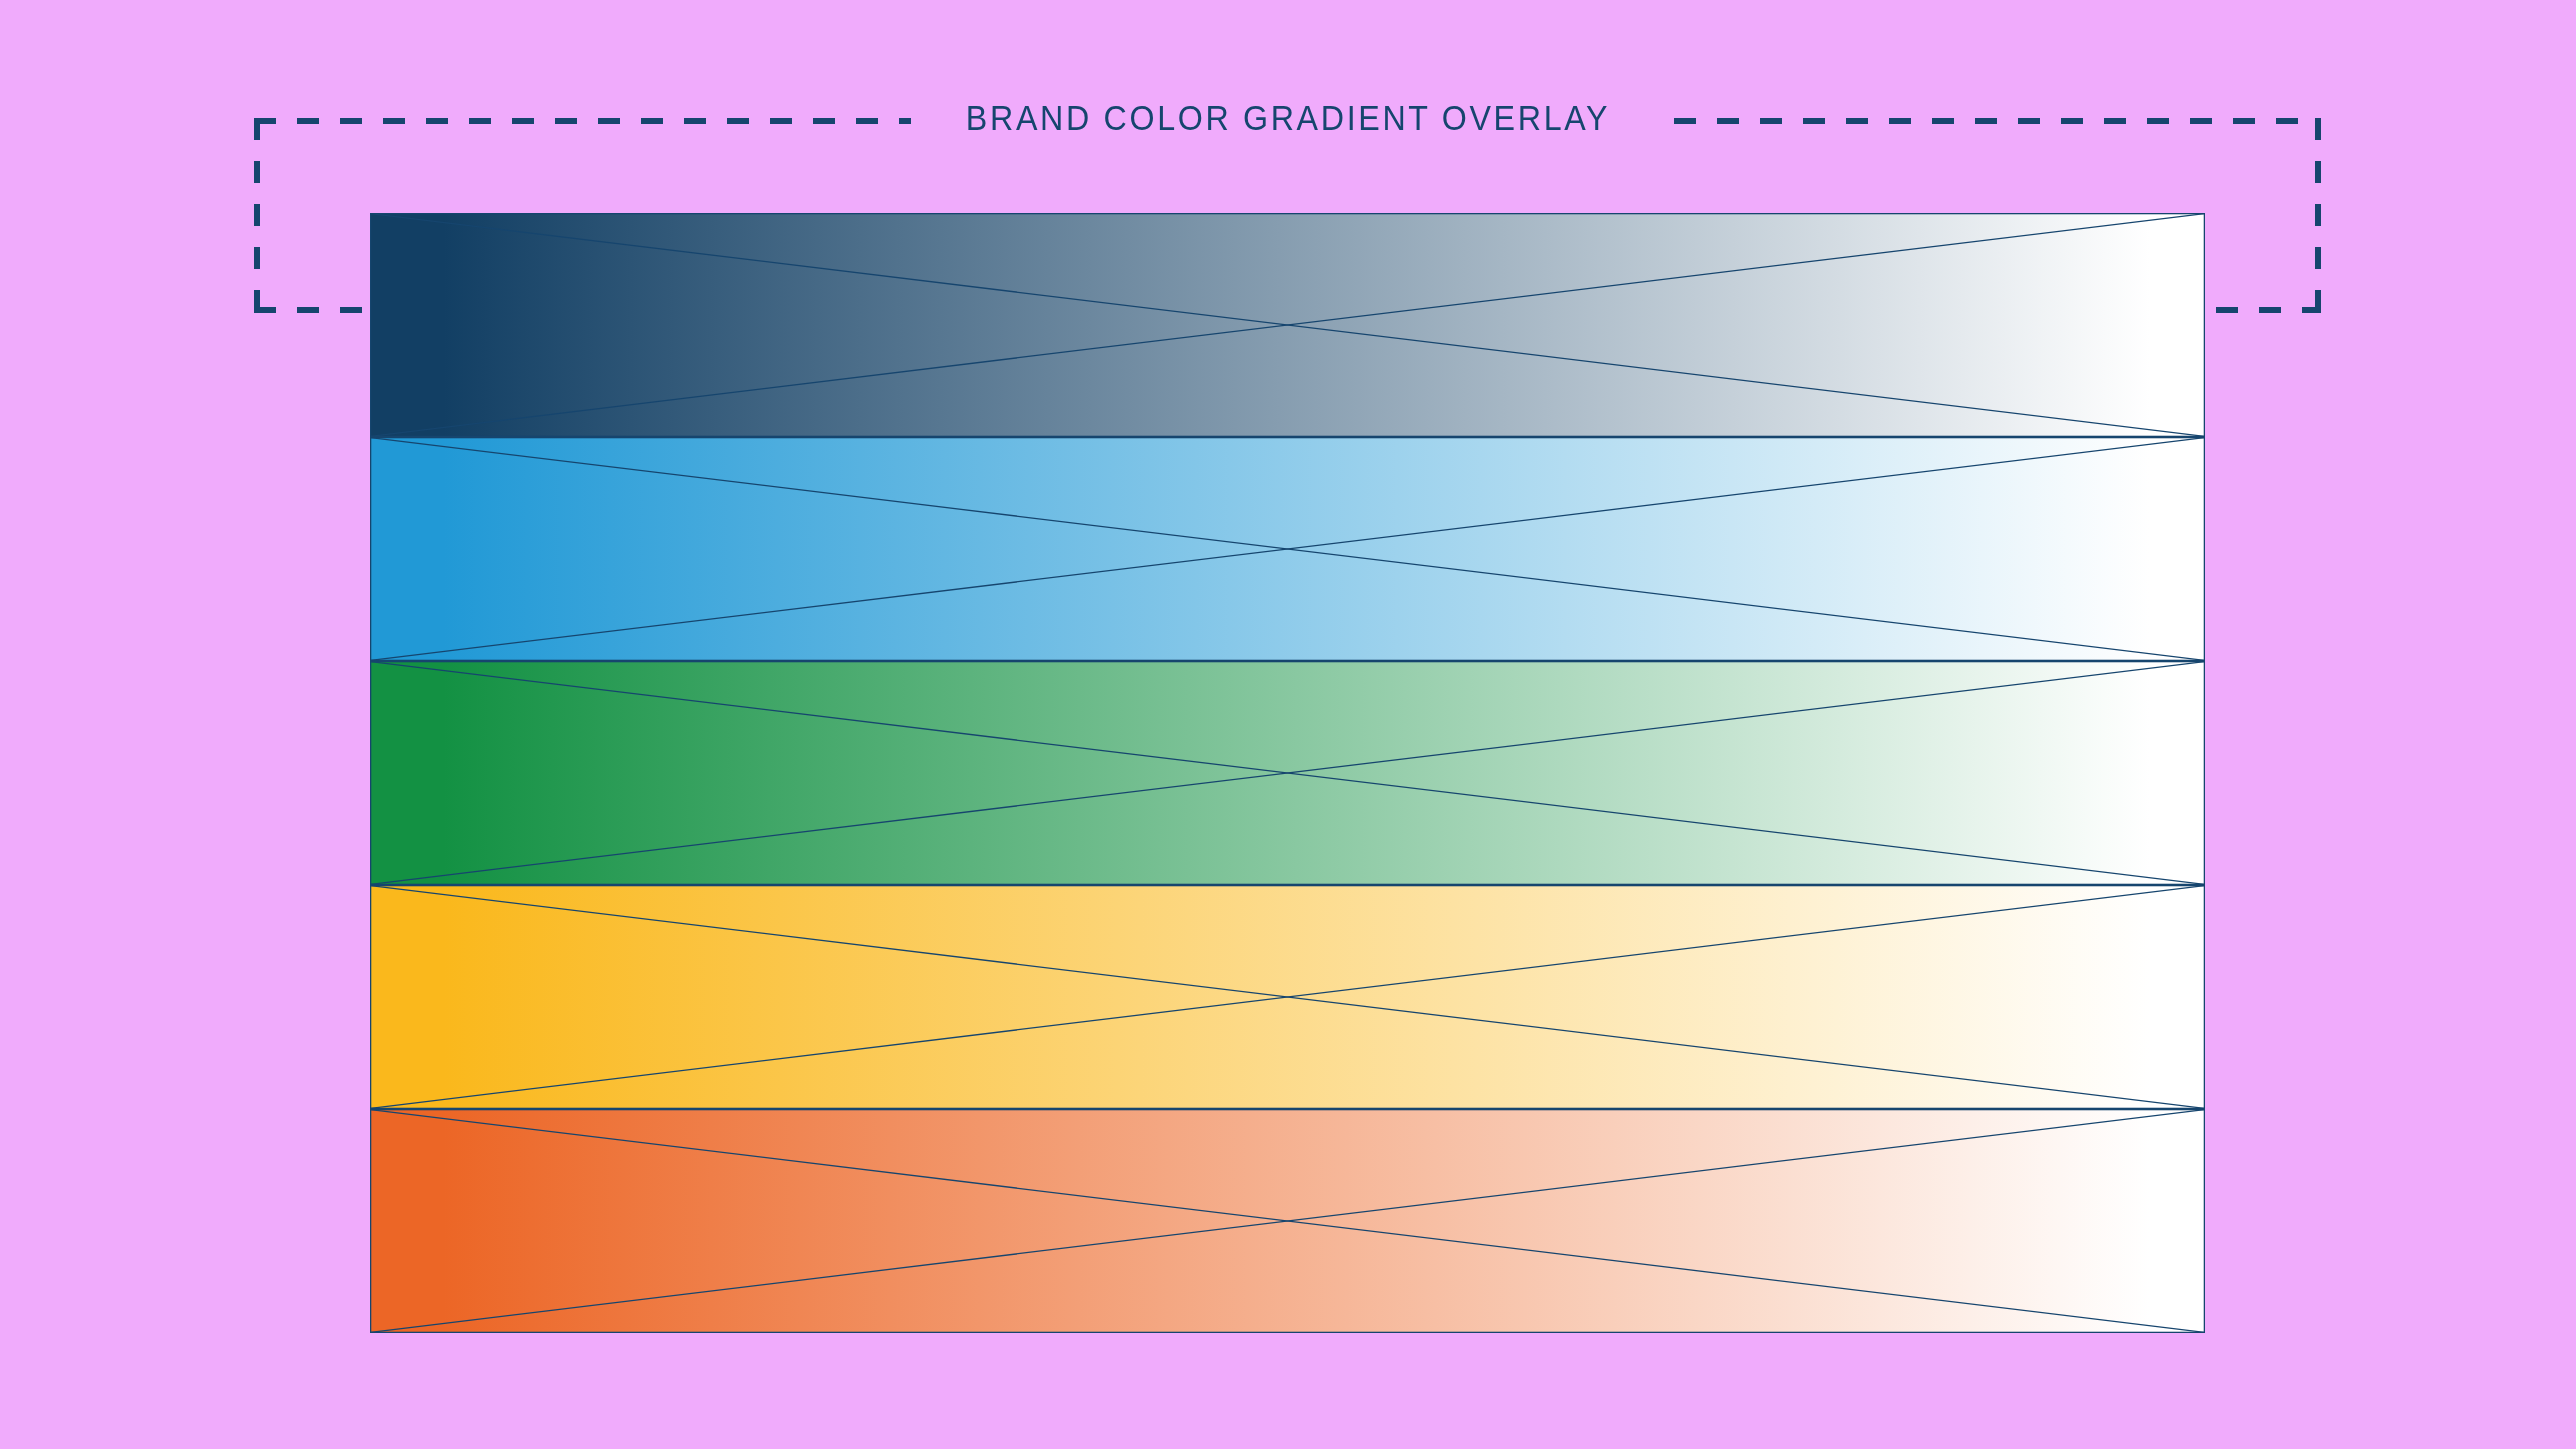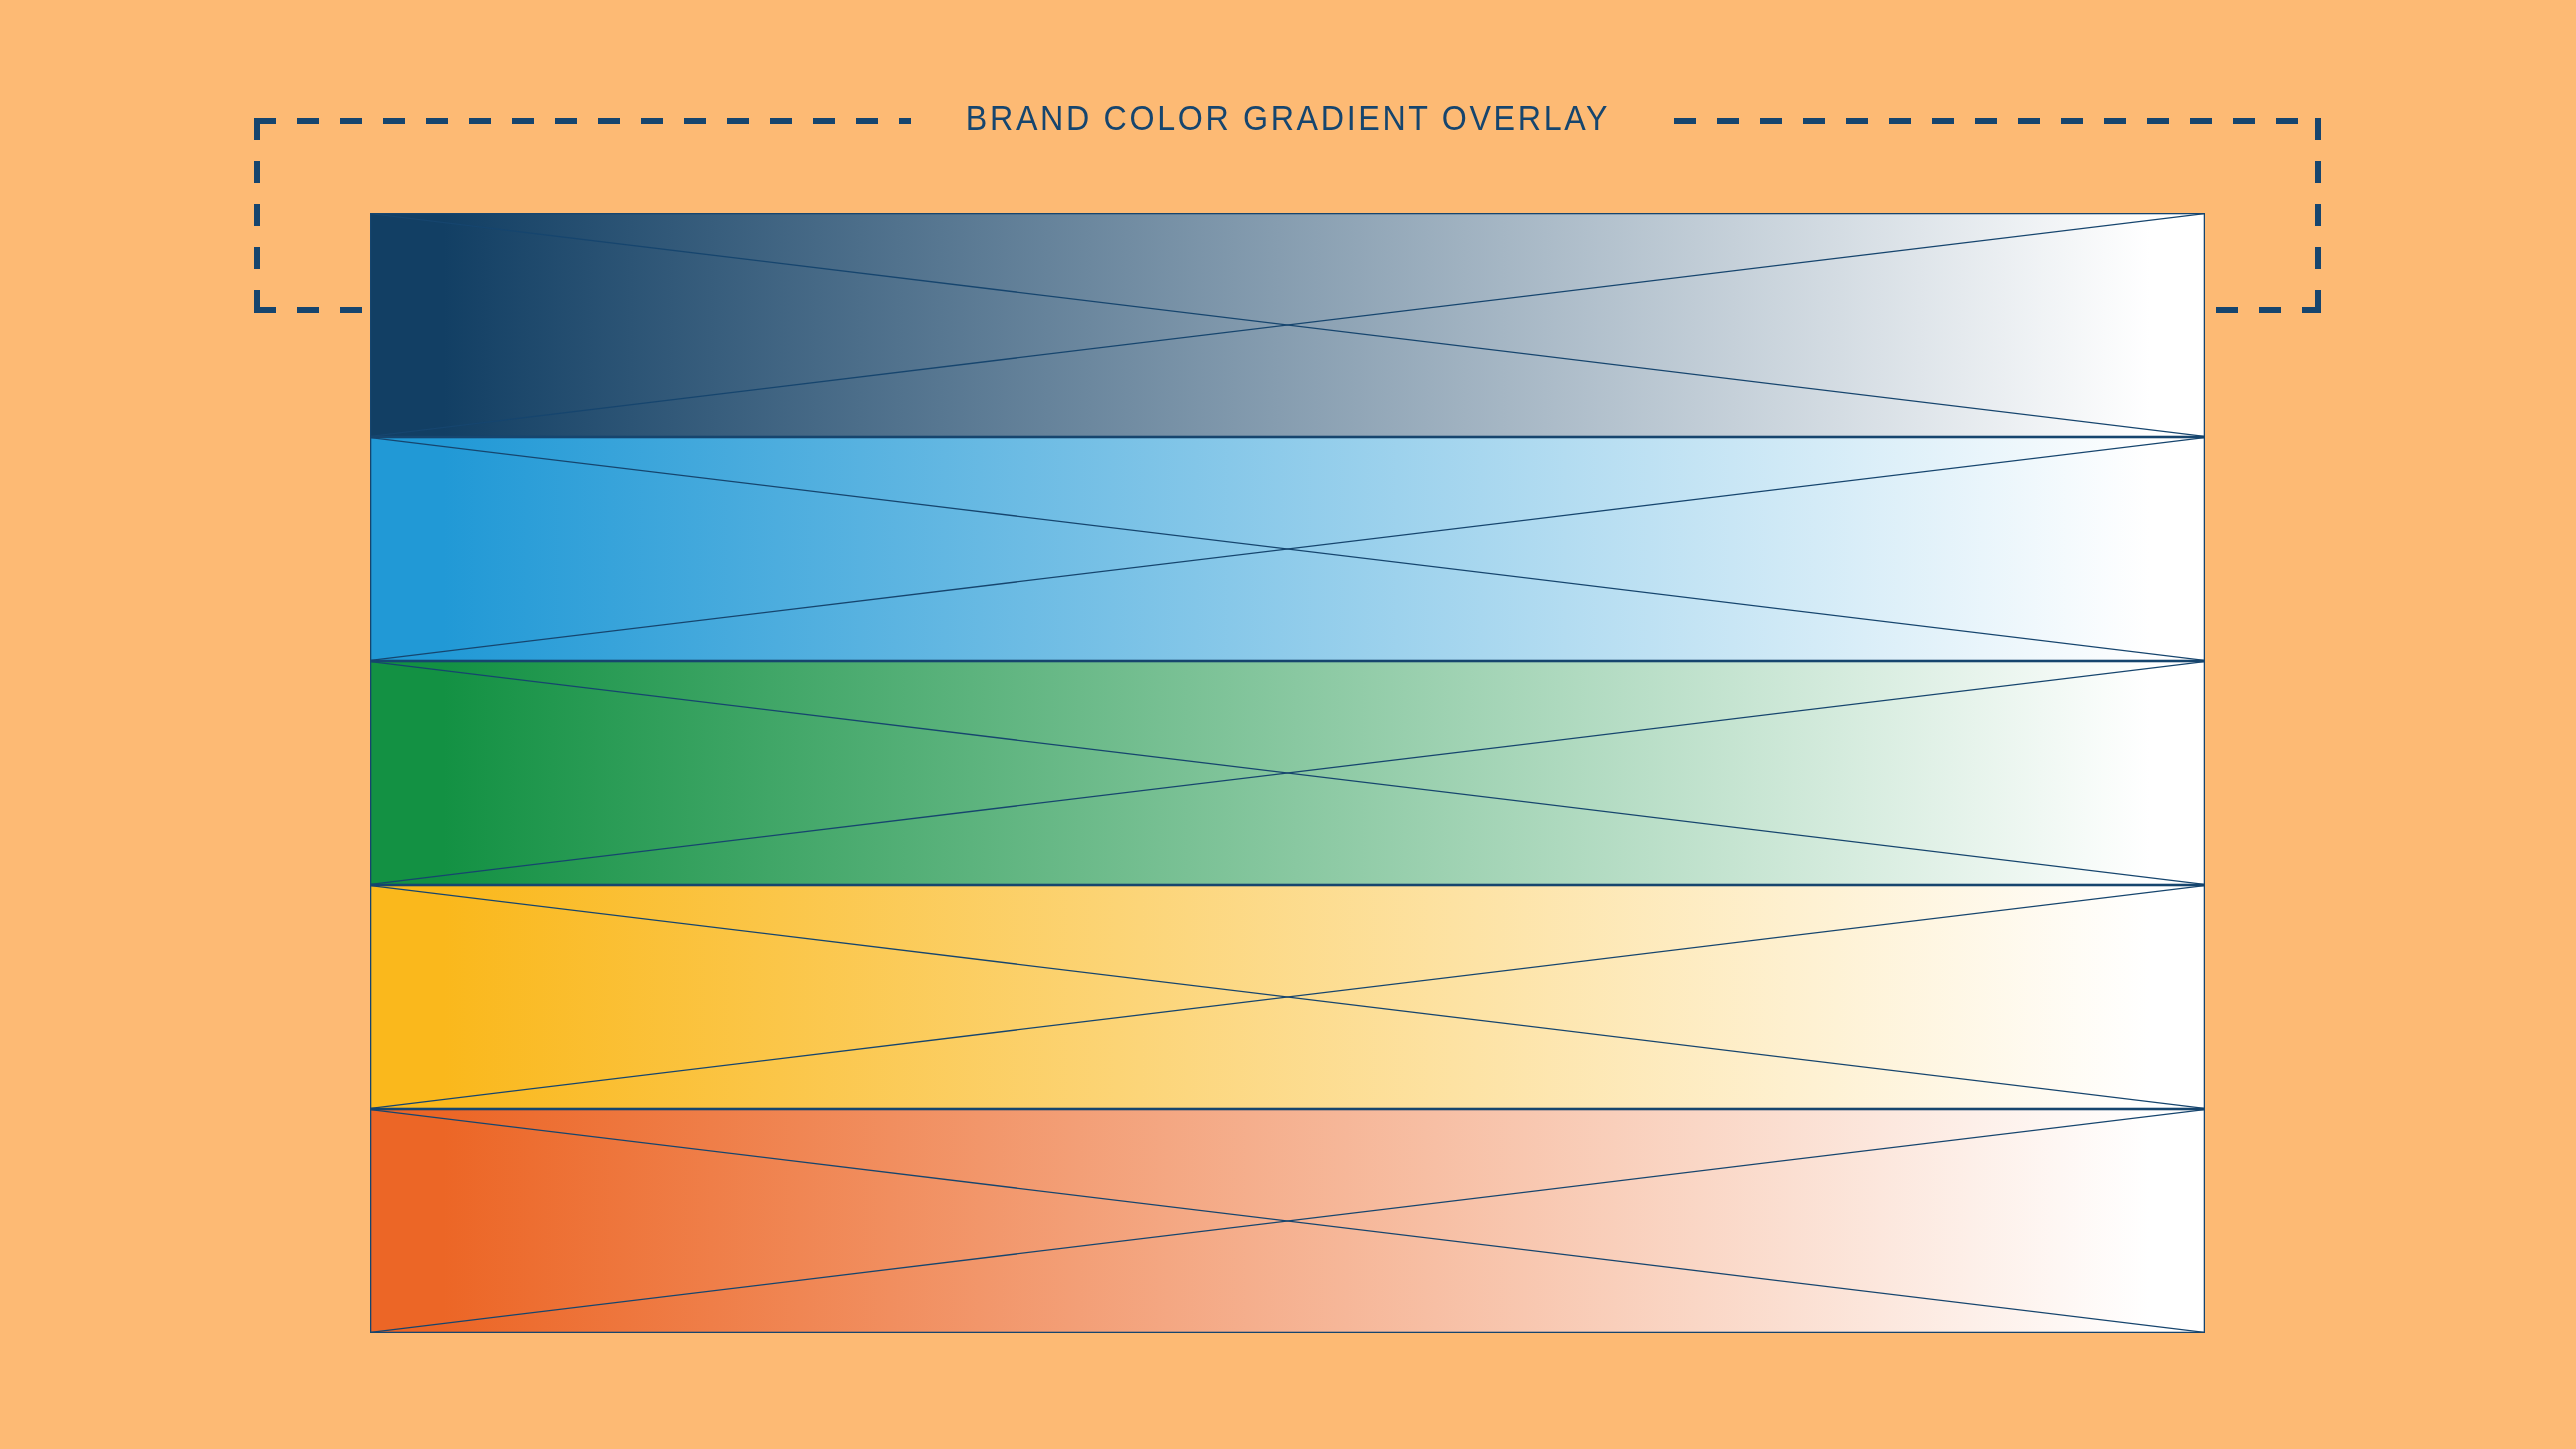--- a/index.html
+++ b/index.html
@@ -10,21 +10,21 @@
   body {
     width: 2576px;
     height: 1449px;
     font-family: "Liberation Sans", sans-serif;
     overflow: hidden;
   }
   #stage {
     position: relative;
     width: 2576px;
     height: 1449px;
-    background: #fdba74;
+    background: #f0abfc;
   }
 
   
   #annotation-frame {
     position: absolute;
     left: 254px;
     top: 118px;
     width: 2067px;
     height: 194px;
     pointer-events: none;

